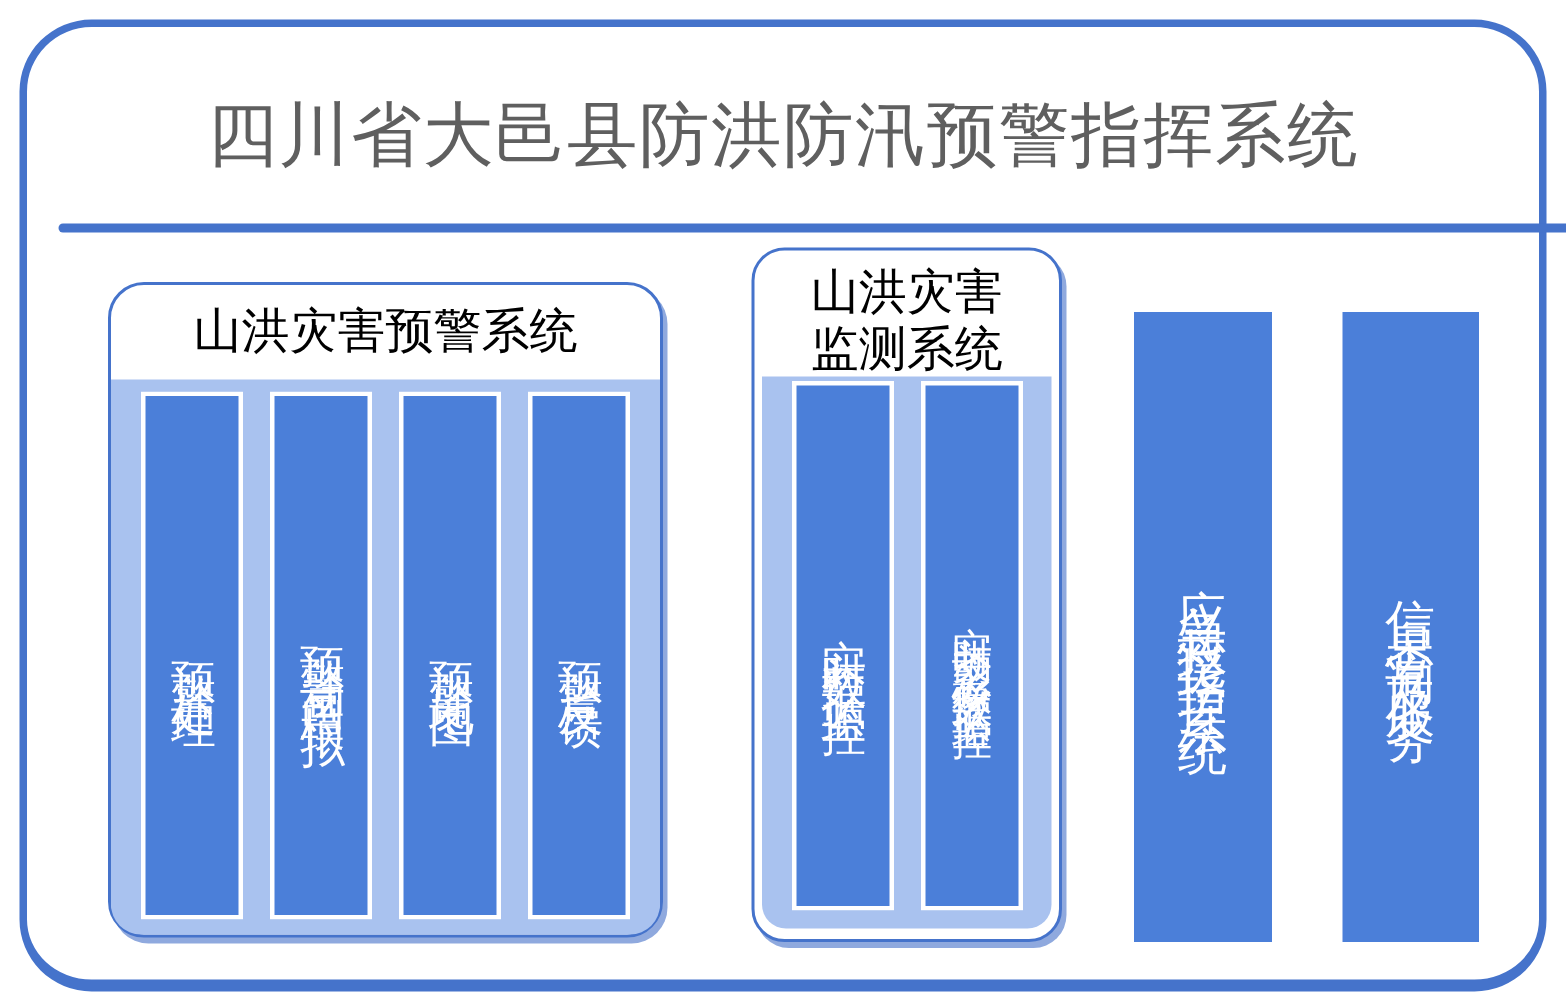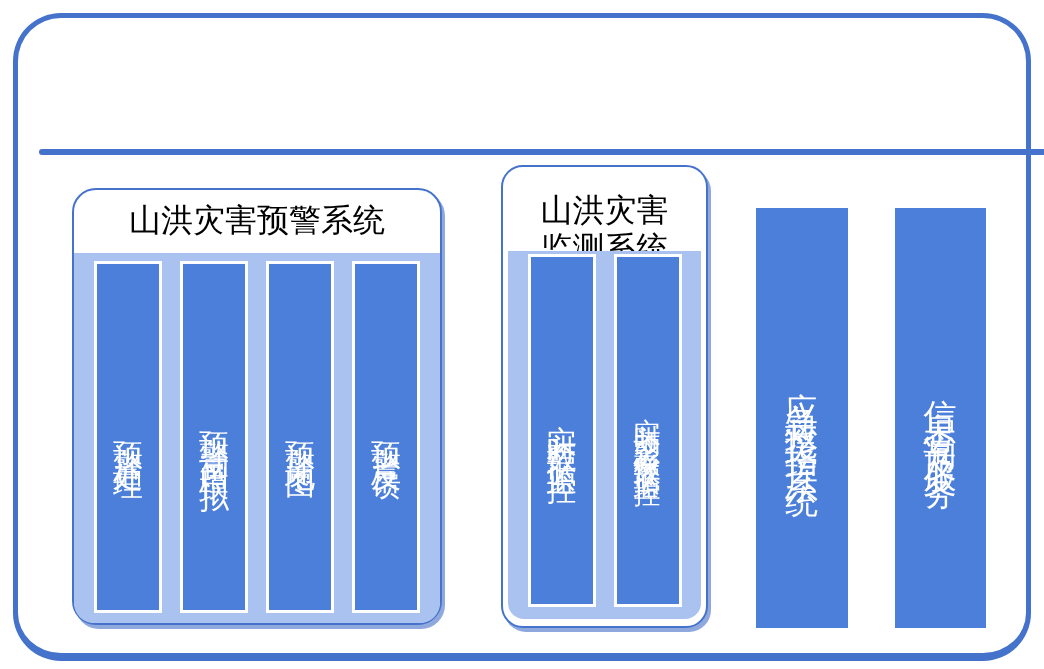--- a/index.html
+++ b/index.html
@@ -55,21 +55,21 @@
   .group1 { left: 54px; top: 170px; width: 370px; height: 437px; border-radius: 24px; }
   .group2 { left: 483px; top: 147px; width: 207px; height: 463px; border-radius: 22px; }
 
   .group-header {
     color: var(--header-text);
     font-size: 32px;
     text-align: center;
     white-space: pre-line;
   }
   .group1 .group-header { height: 63px; line-height: 60px; }
-  .group2 .group-header { height: 84px; line-height: 38px; padding-top: 24px; }
+  .group2 .group-header { height: 84px; line-height: 38px; padding-top: 8px; }
 
   .group-panel {
     flex: 1;
     background: var(--panel-blue);
     display: flex;
     justify-content: center;
     align-items: stretch;
   }
   .group1 .group-panel {
     border-radius: 0 0 20px 20px;
@@ -105,20 +105,21 @@
   .standalone span { font-size: 33px; letter-spacing: 13px; }
   .sbar1 { left: 738px; width: 92px; }
   .sbar2 { left: 877px; width: 91px; }
 </style>
 </head>
 <body>
 
 <div class="canvas">
   <div class="frame">
 
+    <div class="title">四川省大邑县防洪防汛预警指挥系统</div>
 
     <div class="divider"></div>
 
     <div class="group group1">
       <div class="group-header">山洪灾害预警系统</div>
       <div class="group-panel">
         <div class="bar">
           <span>预警处理</span>
         </div>
         <div class="bar">

